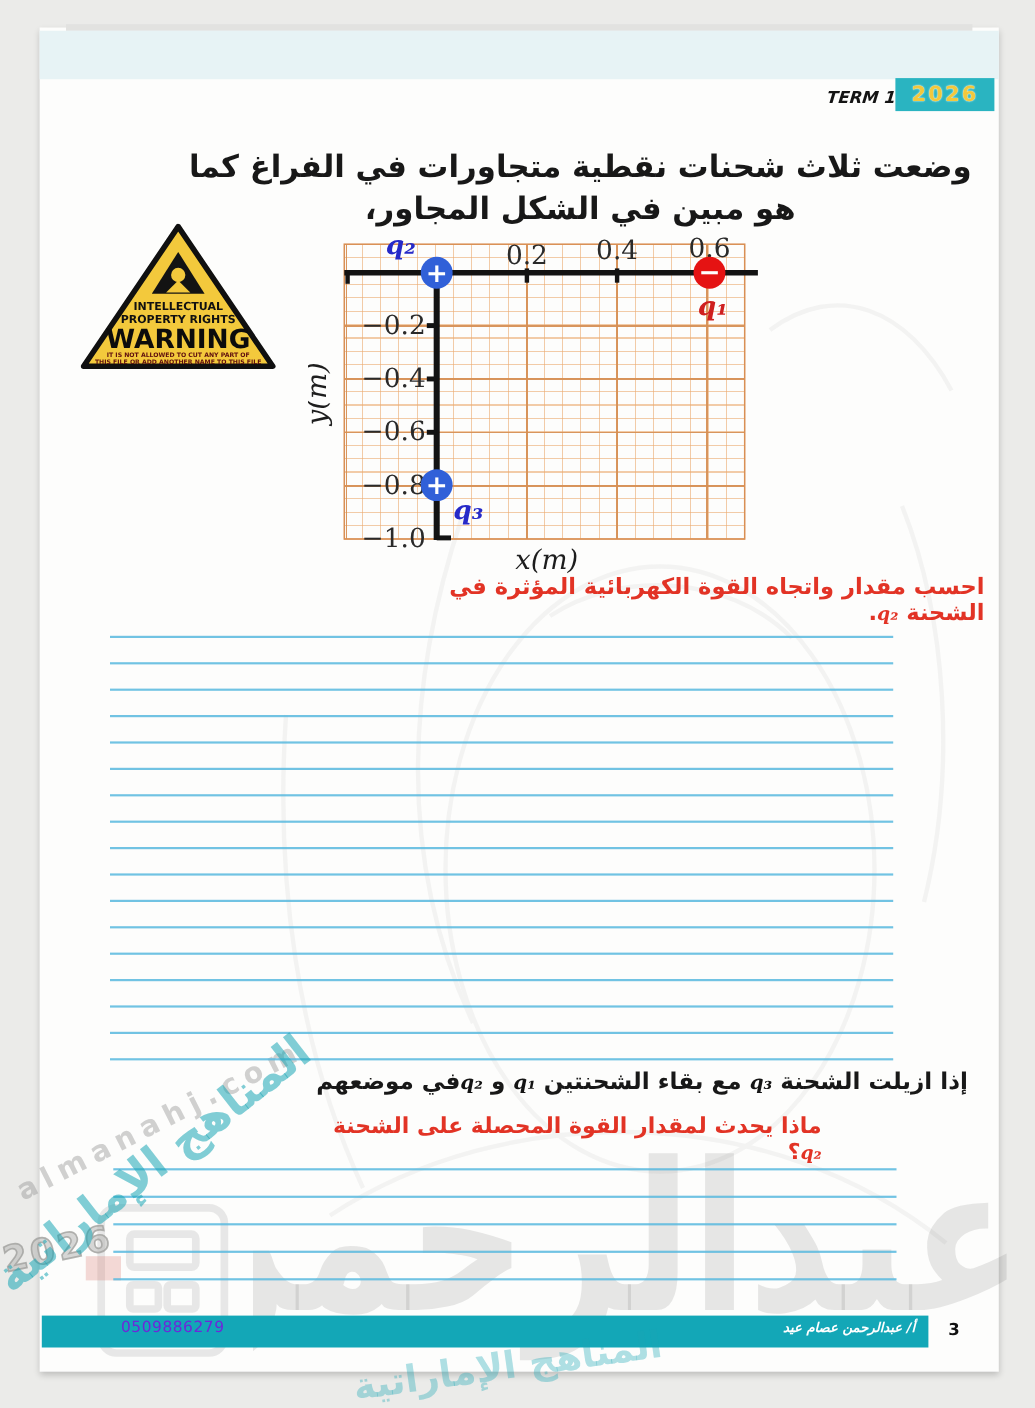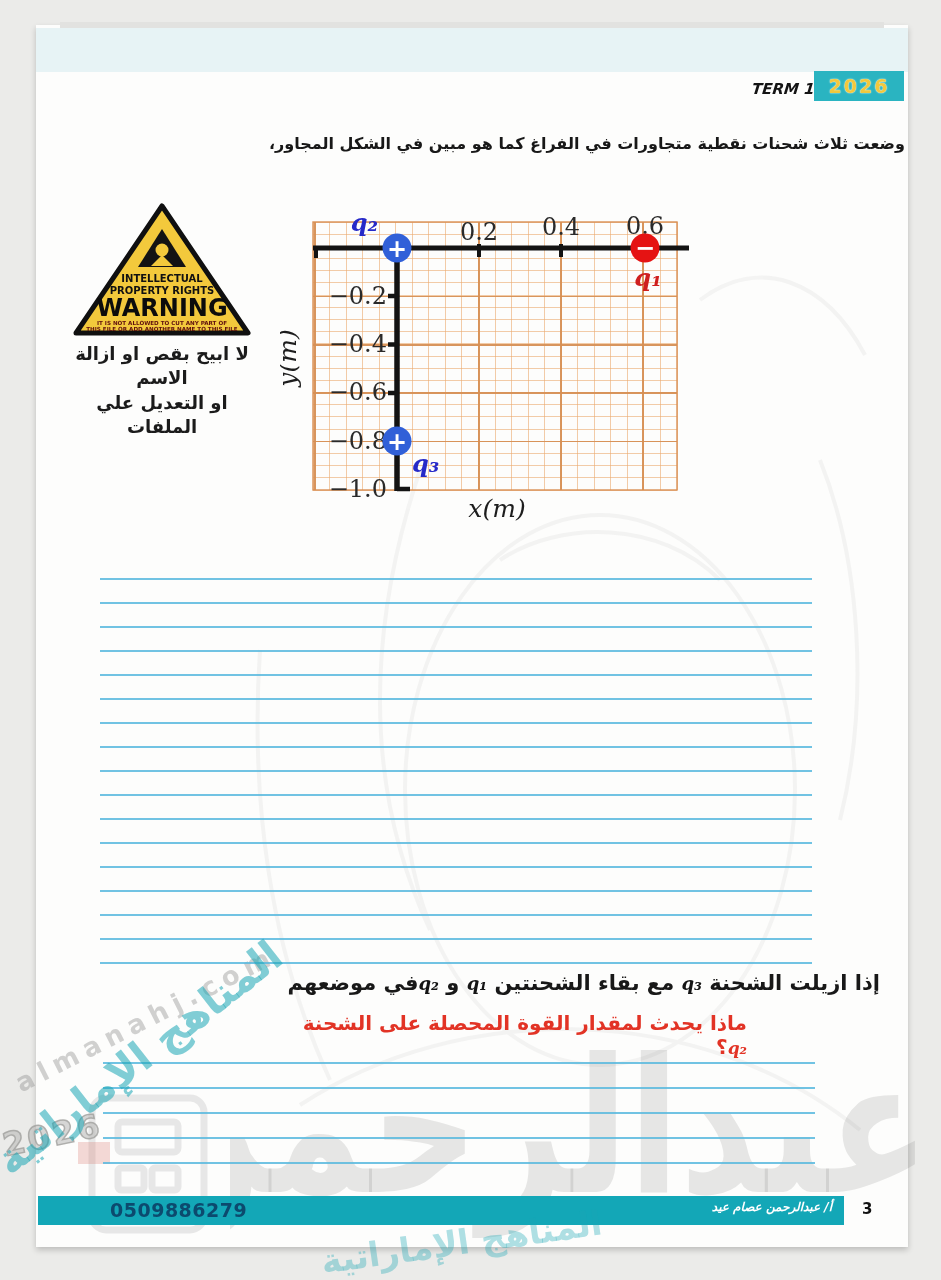--- a/index.html
+++ b/index.html
@@ -17,21 +17,21 @@
         direction:ltr;unicode-bidi:isolate;}
   .red{color:#e23325;}
 
   #term-label{left:752px;top:80px;font-size:15px;font-weight:800;font-style:italic;
               color:#141414;transform:skewX(-6deg);z-index:5;}
   #year-badge{left:814px;top:71px;width:90px;height:30px;background:#2ab4c1;z-index:5;
               display:flex;align-items:center;justify-content:center;}
   #year-badge span{font-size:19px;font-weight:900;letter-spacing:2px;color:#f2c83d;
               text-shadow:0 0 1px #fffbe6,0 0 2px rgba(255,255,255,.7);}
 
-  #statement{left:150px;top:133px;width:755px;font-size:16px;line-height:1.35;z-index:5;}
+  #statement{left:150px;top:133px;width:755px;font-size:28px;line-height:1.35;z-index:5;text-align:center;}
   #values-line{left:185px;top:168px;width:640px;font-size:20px;z-index:5;}
   #values-line .math{font-size:19px;}
 
   #warning-caption{left:62px;top:342px;width:200px;text-align:center;font-size:18px;
                    line-height:1.35;font-weight:800;color:#1b1b1b;z-index:5;}
   #warning-caption span{display:block;}
 
   #question1{left:345px;top:521px;width:550px;font-size:20.5px;font-weight:800;z-index:5;}
   #question1 .math,#question3 .math{font-size:17px;color:#e23325;}
   #question2{left:165px;top:971px;width:715px;font-size:21px;z-index:5;}
@@ -42,21 +42,21 @@
   #lines-bottom{left:103px;top:1062px;width:712px;height:112px;z-index:3;}
   .rule{position:absolute;left:0;width:100%;height:2px;background:#58b9de;opacity:.85;}
 
   #graph{left:280px;top:200px;width:430px;height:330px;z-index:5;}
   .tick-label{font-family:"DejaVu Serif",serif;font-size:24px;fill:#2a2a2a;}
   .axis-label{font-family:"DejaVu Serif",serif;font-style:italic;font-size:25px;fill:#1d1d1d;}
   .charge-name{font-family:"DejaVu Serif",serif;font-style:italic;font-weight:700;font-size:24px;}
   .charge-sign{font-size:24px;font-weight:900;fill:#ffffff;text-anchor:middle;}
 
   #footer-bar{left:38px;top:1196px;width:806px;height:29px;background:#13a7b7;z-index:6;}
-  #footer-phone{left:110px;top:1199px;font-size:19px;font-weight:700;color:#0c4a6e;z-index:7;letter-spacing:.5px;}
+  #footer-phone{left:110px;top:1199px;font-size:14px;font-weight:400;color:#6d28d9;z-index:7;letter-spacing:.5px;}
   #footer-name{left:617px;top:1200px;width:215px;text-align:right;font-size:12px;
                font-weight:800;color:#fff;z-index:7;direction:rtl;font-style:italic;}
   #page-number{left:862px;top:1200px;font-size:15px;font-weight:800;color:#111;z-index:6;}
 
   
   #wm-site{left:24px;top:1068px;font-size:26px;font-weight:800;letter-spacing:7px;
            color:rgba(145,145,145,.42);transform:rotate(-27deg);transform-origin:left bottom;z-index:2;white-space:nowrap;}
   #wm-year{left:2px;top:1116px;font-size:32px;font-weight:900;color:rgba(182,182,180,.55);
            -webkit-text-stroke:1.5px rgba(160,160,158,.8);transform:rotate(-12deg);z-index:2;letter-spacing:3px;}
   #wm-script1{left:-14px;top:1146px;font-size:42px;font-weight:800;color:rgba(26,166,180,.55);
@@ -106,24 +106,20 @@
     <polygon points="90,3 176,130 4,130" fill="#f3c93c" stroke="#101010" stroke-width="5" stroke-linejoin="round"></polygon>
     <polygon points="90,26 114,64 66,64" fill="#131313"></polygon>
     <circle cx="90" cy="47" r="6.5" fill="#f3c93c"></circle>
     <polygon points="90,52 79,63 101,63" fill="#f3c93c"></polygon>
     <text x="90" y="79" text-anchor="middle" font-size="10" font-weight="900" fill="#111">INTELLECTUAL</text>
     <text x="90" y="91" text-anchor="middle" font-size="10" font-weight="900" fill="#111">PROPERTY RIGHTS</text>
     <text x="90" y="113" text-anchor="middle" font-size="24" font-weight="900" fill="#0c0c0c">WARNING</text>
     <text x="90" y="121.5" text-anchor="middle" font-size="5.6" font-weight="800" fill="#5e0e0e">IT IS NOT ALLOWED TO CUT ANY PART OF</text>
     <text x="90" y="128" text-anchor="middle" font-size="5.6" font-weight="800" fill="#5e0e0e">THIS FILE OR ADD ANOTHER NAME TO THIS FILE</text>
   </svg>
-  <div id="warning-caption" class="abs rtl">
-    <span>لا ابيح بقص او ازالة الاسم</span>
-    <span>او التعديل علي الملفات</span>
-  </div>
 
   <svg id="graph" class="abs" viewBox="280 200 430 330">
     <g id="grid-lines" shape-rendering="crispEdges">
         <line x1="313" y1="222" x2="313" y2="490" stroke="rgba(235,170,110,0.6)" stroke-width="1"></line>
         <line x1="329.54545454545456" y1="222" x2="329.54545454545456" y2="490" stroke="rgba(235,170,110,0.6)" stroke-width="1"></line>
         <line x1="346.0909090909091" y1="222" x2="346.0909090909091" y2="490" stroke="rgba(235,170,110,0.6)" stroke-width="1"></line>
         <line x1="362.6363636363636" y1="222" x2="362.6363636363636" y2="490" stroke="rgba(235,170,110,0.6)" stroke-width="1"></line>
         <line x1="379.1818181818182" y1="222" x2="379.1818181818182" y2="490" stroke="rgba(235,170,110,0.6)" stroke-width="1"></line>
         <line x1="395.72727272727275" y1="222" x2="395.72727272727275" y2="490" stroke="rgba(235,170,110,0.6)" stroke-width="1"></line>
         <line x1="412.27272727272725" y1="222" x2="412.27272727272725" y2="490" stroke="rgba(235,170,110,0.6)" stroke-width="1"></line>
@@ -210,20 +206,24 @@
       <text class="charge-sign" x="645" y="255.5" font-size="26">−</text>
       <text class="charge-name" x="648" y="286" text-anchor="middle" fill="#cf1f1f">q₁</text>
     </g>
     <g>
       <circle cx="397" cy="441" r="14.5" fill="#3160d8"></circle>
       <text class="charge-sign" x="397" y="449.5">+</text>
       <text class="charge-name" x="412" y="472" fill="#2629c8">q₃</text>
     </g>
   </svg>
 
+  <div id="question1" class="abs rtl red">
+    <span>احسب مقدار واتجاه القوة الكهربائية المؤثرة في الشحنة</span>
+    <span class="math">q₂</span><span>.</span>
+  </div>
 
   <div id="lines-top" class="abs">
       <div class="rule" style="top: 0px;"></div>
       <div class="rule" style="top: 24px;"></div>
       <div class="rule" style="top: 48px;"></div>
       <div class="rule" style="top: 72px;"></div>
       <div class="rule" style="top: 96px;"></div>
       <div class="rule" style="top: 120px;"></div>
       <div class="rule" style="top: 144px;"></div>
       <div class="rule" style="top: 168px;"></div>

